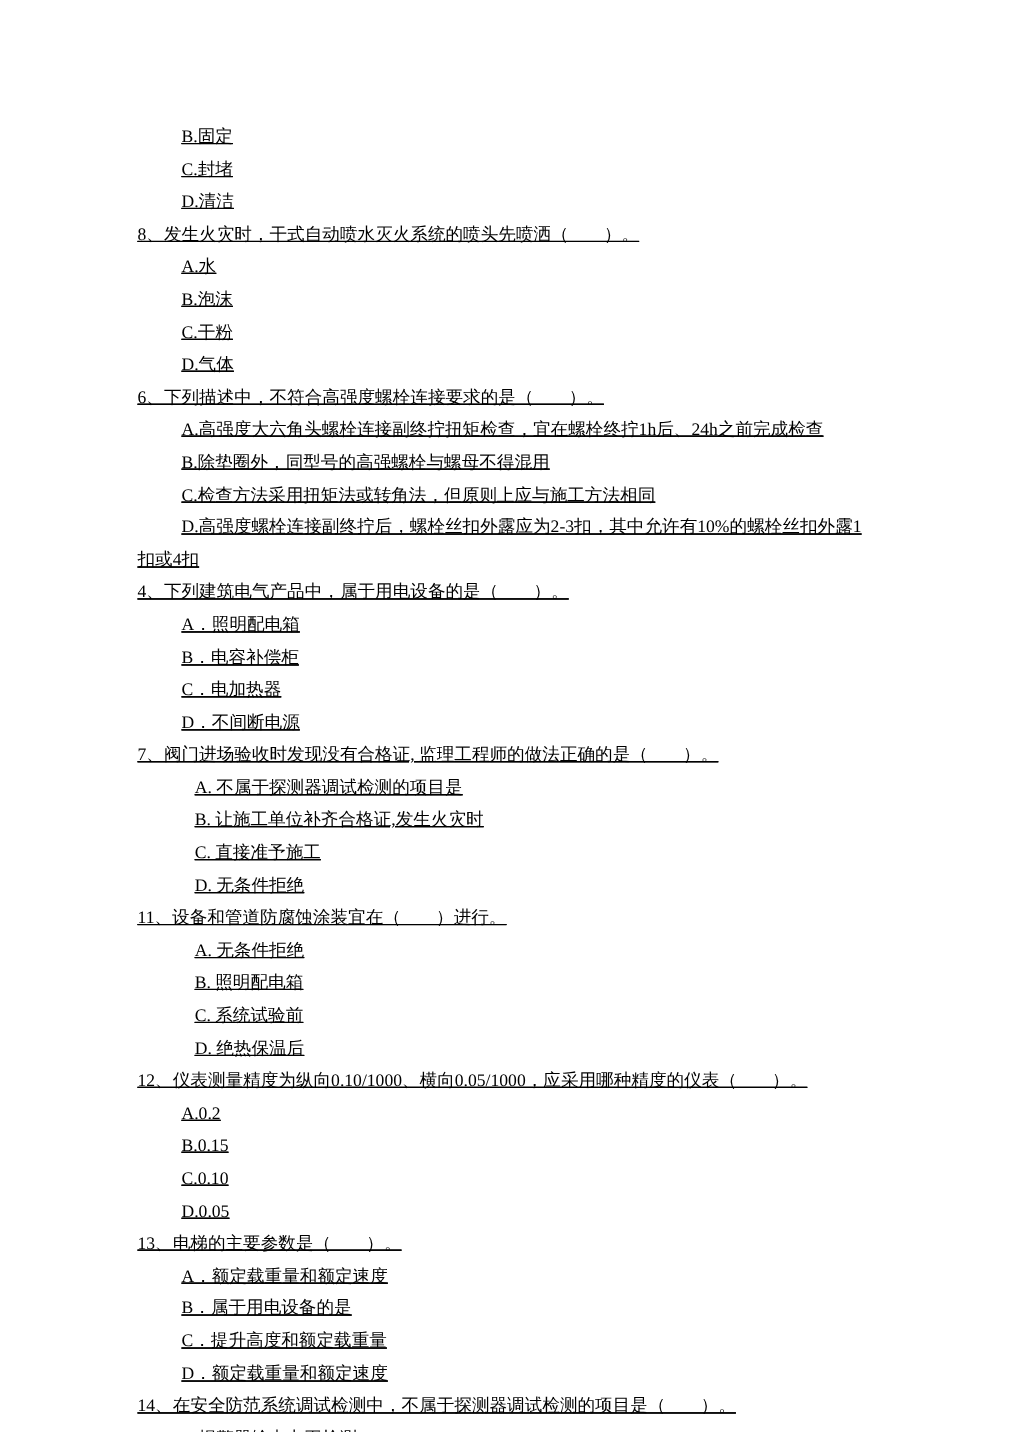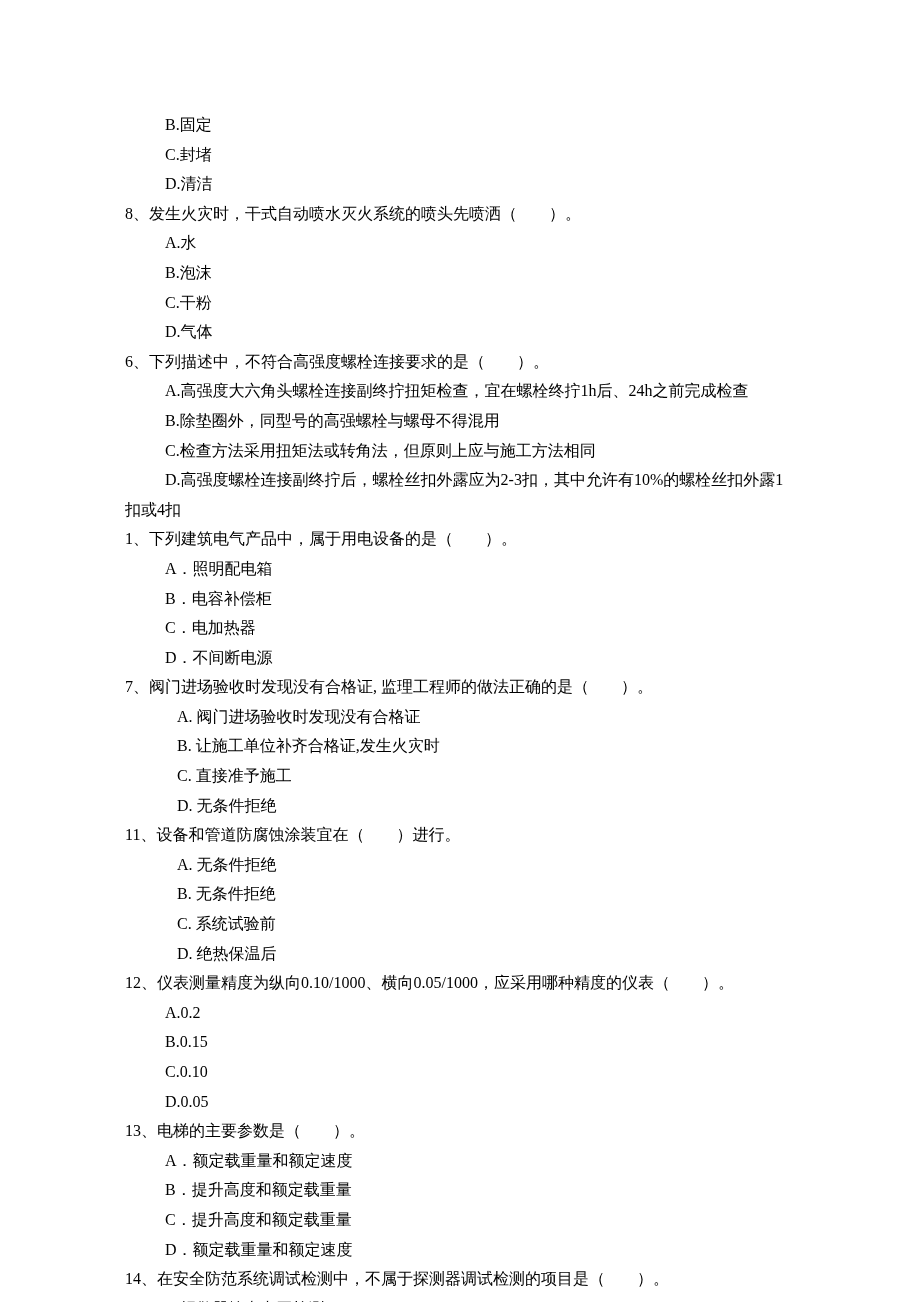--- a/index.html
+++ b/index.html
@@ -1,15 +1,15 @@
 <!DOCTYPE html>
 <html><head>
   <meta charset="utf-8">
   <style>
-    * { margin: 0; padding: 0; box-sizing: border-box; }
+    * { margin: 0; padding: 0; box-sizing: border-box; text-decoration: underline; }
     body {
       font-family: "SimSun", "宋体", serif;
       font-size: 16px;
       line-height: 1.85;
       color: #000;
       background: #fff;
       width: 920px;
       min-height: 1302px;
       padding: 110px 125px 40px 125px;
       position: relative;
@@ -40,44 +40,44 @@
 <div class="option-line">C.干粉</div>
 <div class="option-line">D.气体</div>
 
 <div class="question-line">6、下列描述中，不符合高强度螺栓连接要求的是（　　）。</div>
 <div class="option-line">A.高强度大六角头螺栓连接副终拧扭矩检查，宜在螺栓终拧1h后、24h之前完成检查</div>
 <div class="option-line">B.除垫圈外，同型号的高强螺栓与螺母不得混用</div>
 <div class="option-line">C.检查方法采用扭矩法或转角法，但原则上应与施工方法相同</div>
 <div class="option-line">D.高强度螺栓连接副终拧后，螺栓丝扣外露应为2-3扣，其中允许有10%的螺栓丝扣外露1</div>
 <div class="continued">扣或4扣</div>
 
-<div class="question-line">1、下列建筑电气产品中，属于用电设备的是（　　）。</div>
+<div class="question-line">4、下列建筑电气产品中，属于用电设备的是（　　）。</div>
 <div class="option-line">A．照明配电箱</div>
 <div class="option-line">B．电容补偿柜</div>
 <div class="option-line">C．电加热器</div>
 <div class="option-line">D．不间断电源</div>
 
 <div class="question-line">7、阀门进场验收时发现没有合格证,  监理工程师的做法正确的是（　　）。</div>
-<div class="option-line-deep">A.  阀门进场验收时发现没有合格证</div>
+<div class="option-line-deep">A.  不属于探测器调试检测的项目是</div>
 <div class="option-line-deep">B.  让施工单位补齐合格证,发生火灾时</div>
 <div class="option-line-deep">C.  直接准予施工</div>
 <div class="option-line-deep">D.  无条件拒绝</div>
 
 <div class="question-line">11、设备和管道防腐蚀涂装宜在（　　）进行。</div>
 <div class="option-line-deep">A.  无条件拒绝</div>
-<div class="option-line-deep">B.  无条件拒绝</div>
+<div class="option-line-deep">B.  照明配电箱</div>
 <div class="option-line-deep">C.  系统试验前</div>
 <div class="option-line-deep">D.  绝热保温后</div>
 
 <div class="question-line">12、仪表测量精度为纵向0.10/1000、横向0.05/1000，应采用哪种精度的仪表（　　）。</div>
 <div class="option-line">A.0.2</div>
 <div class="option-line">B.0.15</div>
 <div class="option-line">C.0.10</div>
 <div class="option-line">D.0.05</div>
 
 <div class="question-line">13、电梯的主要参数是（　　）。</div>
 <div class="option-line">A．额定载重量和额定速度</div>
-<div class="option-line">B．提升高度和额定载重量</div>
+<div class="option-line">B．属于用电设备的是</div>
 <div class="option-line">C．提升高度和额定载重量</div>
 <div class="option-line">D．额定载重量和额定速度</div>
 
 <div class="question-line">14、在安全防范系统调试检测中，不属于探测器调试检测的项目是（　　）。</div>
 <div class="option-line">A.报警器输出电平检测</div>
 
 </body></html>

